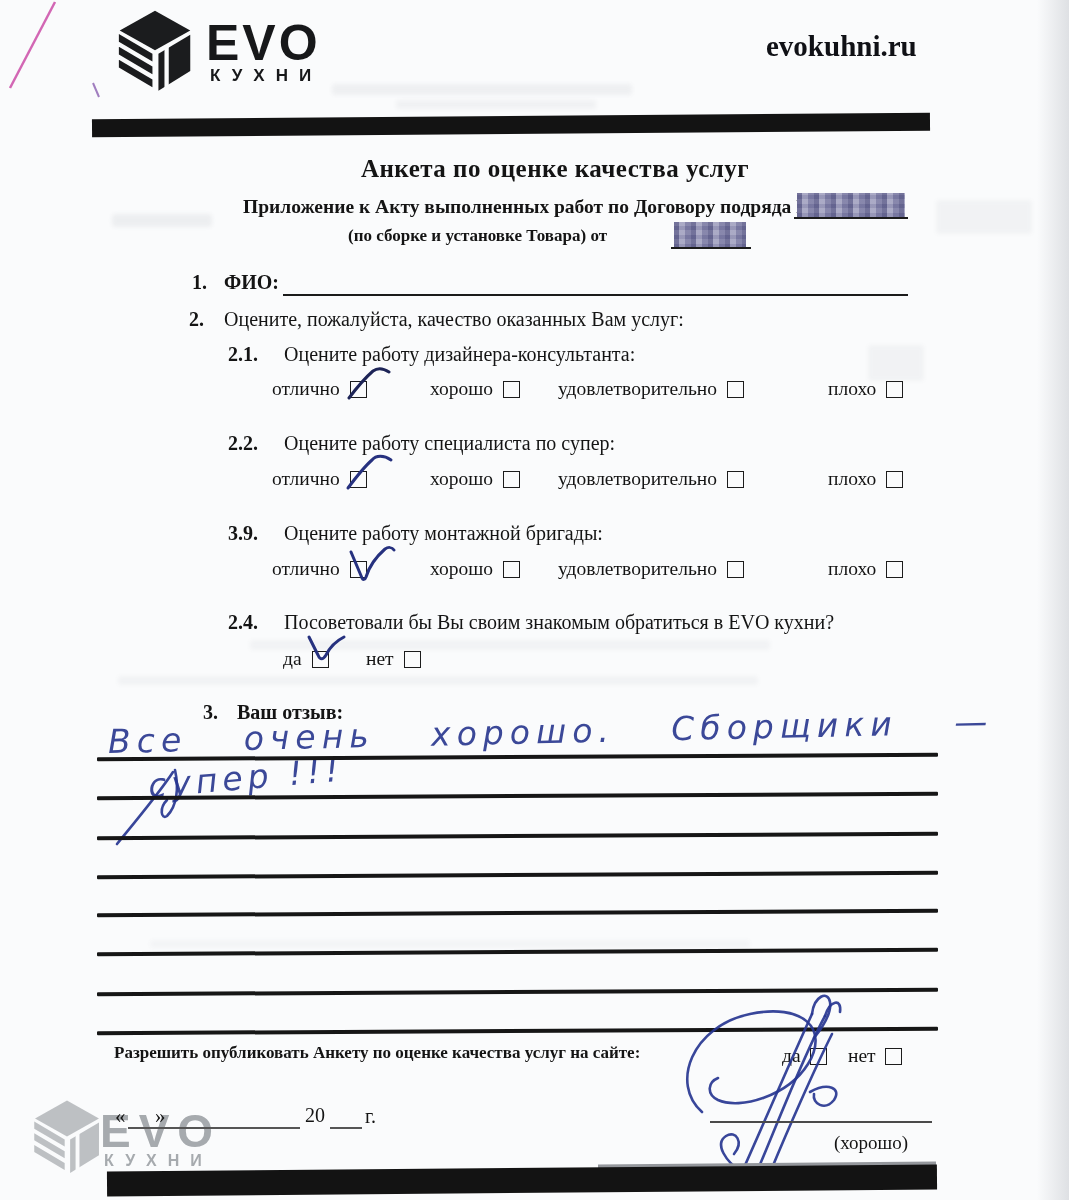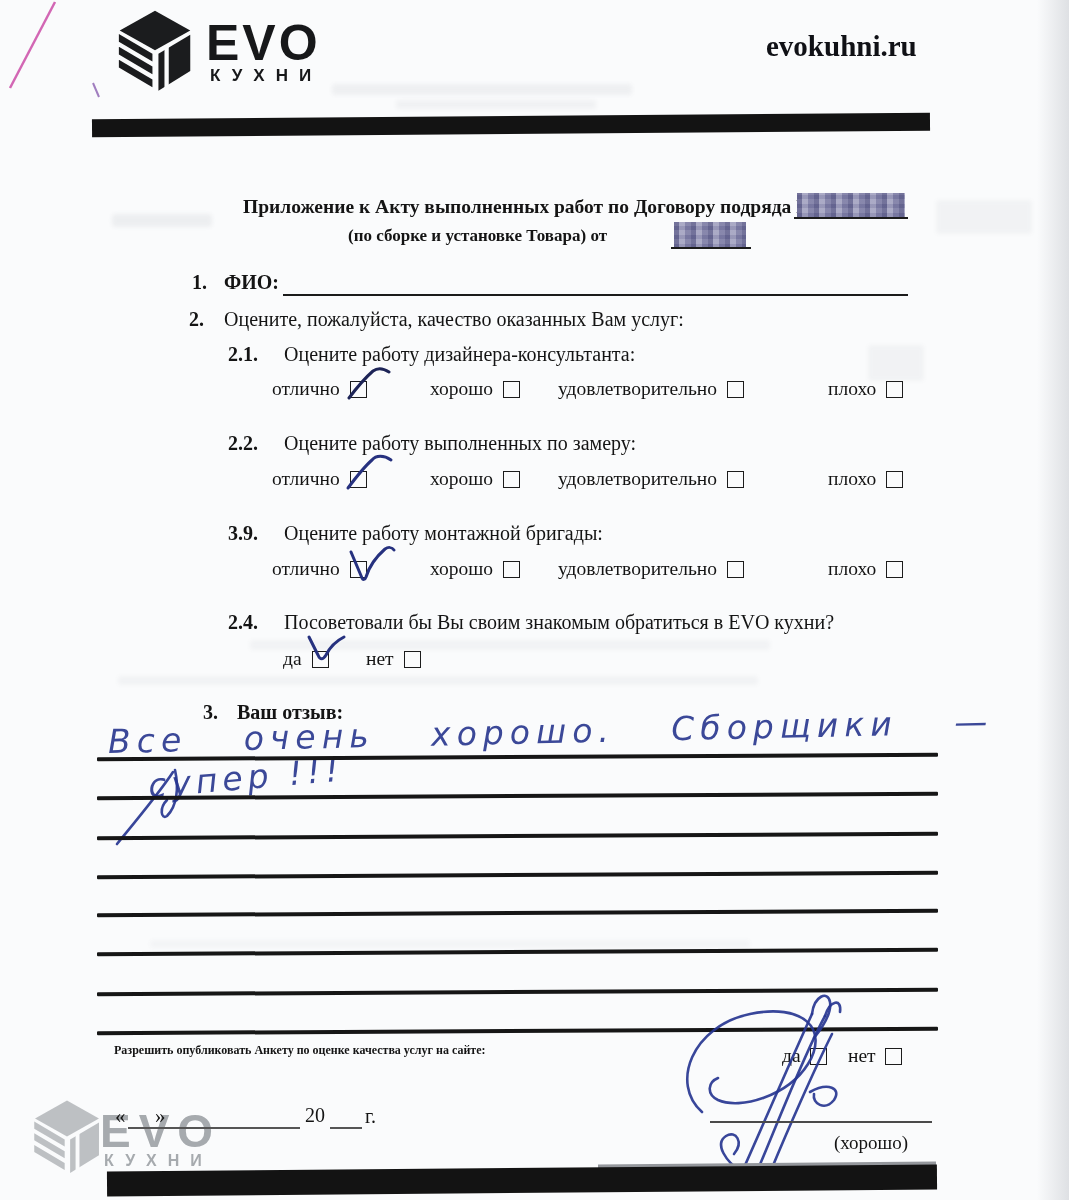--- a/index.html
+++ b/index.html
@@ -47,21 +47,21 @@
   .chk path{fill:none;stroke:#26317f;stroke-width:3;stroke-linecap:round;stroke-linejoin:round;}
   .chk.dark path{stroke:#1d2457;}
   
   .rule{position:absolute;left:97px;width:841px;height:4px;background:#161616;border-radius:1px;transform:rotate(-0.3deg);}
   .hand{position:absolute;font-family:"DejaVu Sans",sans-serif;font-style:italic;color:#2b3990;opacity:.92;}
   .hand1{left:108px;top:712px;font-size:33px;letter-spacing:6px;word-spacing:40px;transform:rotate(-1.3deg);white-space:nowrap;}
   .hand2{left:148px;top:758px;font-size:33px;letter-spacing:5px;transform:rotate(-5deg);}
   .ink{position:absolute;pointer-events:none;}
   .ink path{fill:none;stroke:#273691;stroke-width:2.6;stroke-linecap:round;stroke-linejoin:round;opacity:.92;}
   
-  .publish-label{position:absolute;left:114px;top:1043px;font-weight:bold;font-size:12px;}
+  .publish-label{position:absolute;left:114px;top:1043px;font-weight:bold;font-size:17px;}
   .pub-opt{position:absolute;top:1045px;display:flex;align-items:center;gap:9px;font-size:19.5px;}
   .sig-line{position:absolute;left:710px;top:1121px;width:222px;height:2px;background:#4a4a4a;}
   .sig-caption{position:absolute;left:834px;top:1132px;font-size:19px;}
   .date-row{position:absolute;left:112px;top:1104px;font-size:20px;}
   .date-q{position:absolute;top:0;font-size:21px;}
   .wm{opacity:.72;}
   .wm-name{position:absolute;left:100px;top:1104px;font-family:"Liberation Sans","DejaVu Sans",sans-serif;
     font-weight:bold;font-size:46px;letter-spacing:8px;color:#a6aaae;}
   .wm-sub{position:absolute;left:104px;top:1152px;font-family:"Liberation Sans","DejaVu Sans",sans-serif;
     font-weight:bold;font-size:16px;letter-spacing:11px;color:#a6aaae;}
@@ -91,20 +91,21 @@
     <polygon points="61,46 66,43 66,93 61,96" fill="#fafbfc"></polygon>
     <polygon points="8,29 47,52 47,61 8,38" fill="#1b1c1e"></polygon>
     <polygon points="8,44 47,67 47,76 8,53" fill="#1b1c1e"></polygon>
     <polygon points="8,59 47,82 47,91 8,68" fill="#1b1c1e"></polygon>
   </svg>
   <div class="brand-name">EVO</div>
   <div class="brand-sub">КУХНИ</div>
   <div class="site-url">evokuhni.ru</div>
   <div class="bar bar-top"></div>
 
+  <div class="title">Анкета по оценке качества услуг</div>
   <div class="sub1">Приложение к Акту выполненных работ по Договору подряда №</div>
   <div class="redaction red1"></div>
   <div class="blank-line" style="left:794px;top:217px;width:114px;"></div>
   <div class="sub2">(по сборке и установке Товара) от</div>
   <div class="redaction red2"></div>
   <div class="blank-line" style="left:671px;top:247px;width:80px;"></div>
 
   <div class="num" style="left:192px;top:271px;">1.</div>
   <div class="qtext-b" style="left:224px;top:271px;">ФИО:</div>
   <div class="blank-line" style="left:283px;top:294px;width:625px;"></div>
@@ -130,21 +131,21 @@
       <span>удовлетворительно</span>
       <span class="cbox"></span>
     </span>
     <span class="opt" style="left:828px;">
       <span>плохо</span>
       <span class="cbox"></span>
     </span>
   </div>
 
   <div class="num" style="left:228px;top:432px;">2.2.</div>
-  <div class="qtext" style="left:284px;top:432px;">Оцените работу выполненных по замеру:</div>
+  <div class="qtext" style="left:284px;top:432px;">Оцените работу специалиста по супер:</div>
   <div class="optrow" style="top:468px;">
     <span class="opt" style="left:272px;">
       <span>отлично</span>
       <span class="cbox"></span>
     </span>
     <svg class="chk" style="left:340px;top:-15px;" width="56" height="42" viewBox="0 0 56 42">
       <path d="M8 35 C14 27 24 14 32 7 C36 2 44 2 51 7"></path>
     </svg>
     <span class="opt" style="left:430px;">
       <span>хорошо</span>

